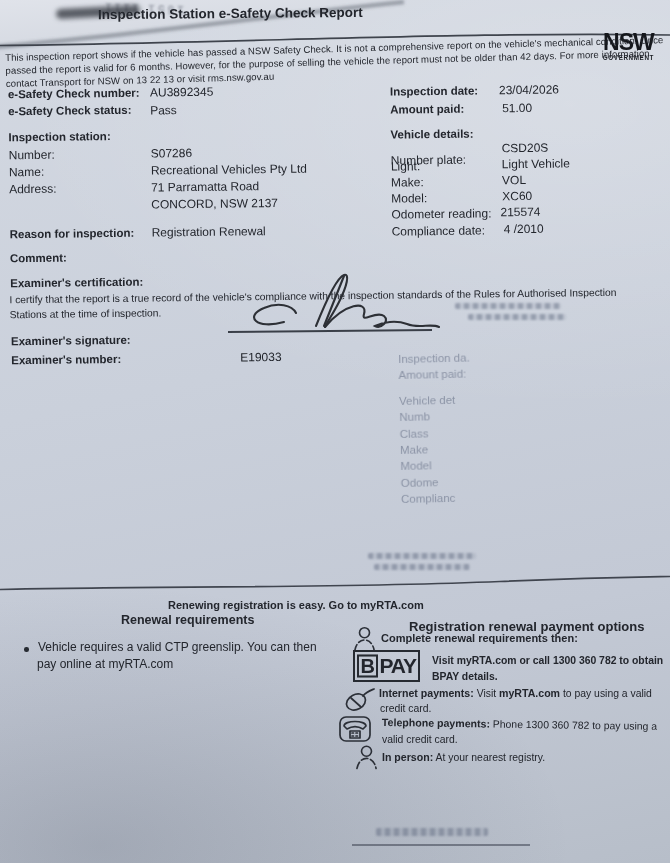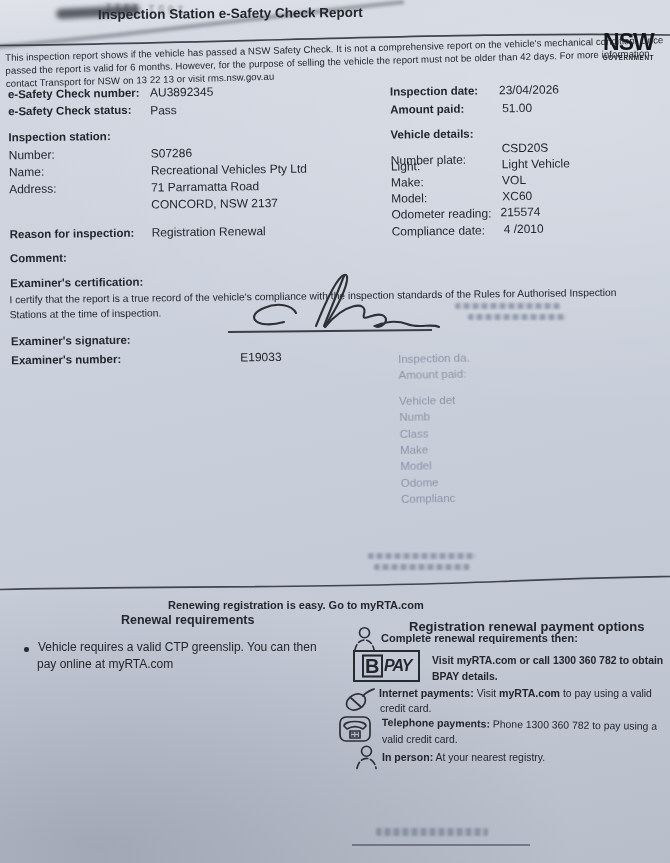--- a/index.html
+++ b/index.html
@@ -51,21 +51,21 @@
   #bottom-title{left:168px;top:599px;font-weight:bold;font-size:11px;white-space:nowrap;}
   .pay-line{font-size:10.4px;line-height:12px;white-space:nowrap;}
   .pay-line b{font-size:10.6px;}
   .bullet-dot{left:24px;top:647px;width:4.5px;height:4.5px;border-radius:50%;background:#272b32;}
   .bullet-text{font-size:12px;line-height:13px;white-space:nowrap;}
   #bpay-box{
     left:353px;top:650px;width:67px;height:32px;border:2.6px solid #262a31;
     display:flex;align-items:center;justify-content:center;gap:1px;background:rgba(255,255,255,.06);
   }
   #bpay-box .bpay-b{font-weight:bold;font-size:20px;border:2px solid #262a31;line-height:18px;padding:0 1.5px;transform:scaleY(1.05);}
-  #bpay-box .bpay-pay{font-weight:bold;font-size:16px;letter-spacing:-1px;font-style:italic;}
+  #bpay-box .bpay-pay{font-weight:bold;font-size:21px;letter-spacing:-1px;}
   svg.icon path,svg.icon circle,svg.icon rect,svg.icon ellipse{fill:none;stroke:#2b2f37;stroke-width:1.7;stroke-linecap:round;stroke-linejoin:round;}
   #signature path{fill:none;stroke:#2d3036;stroke-width:2.1;stroke-linecap:round;}
 </style>
 </head>
 <body>
 
 <div id="photo">
 
   <div id="fold" class="abs">
     <div id="fold-marks" class="abs">1651 1111</div>

